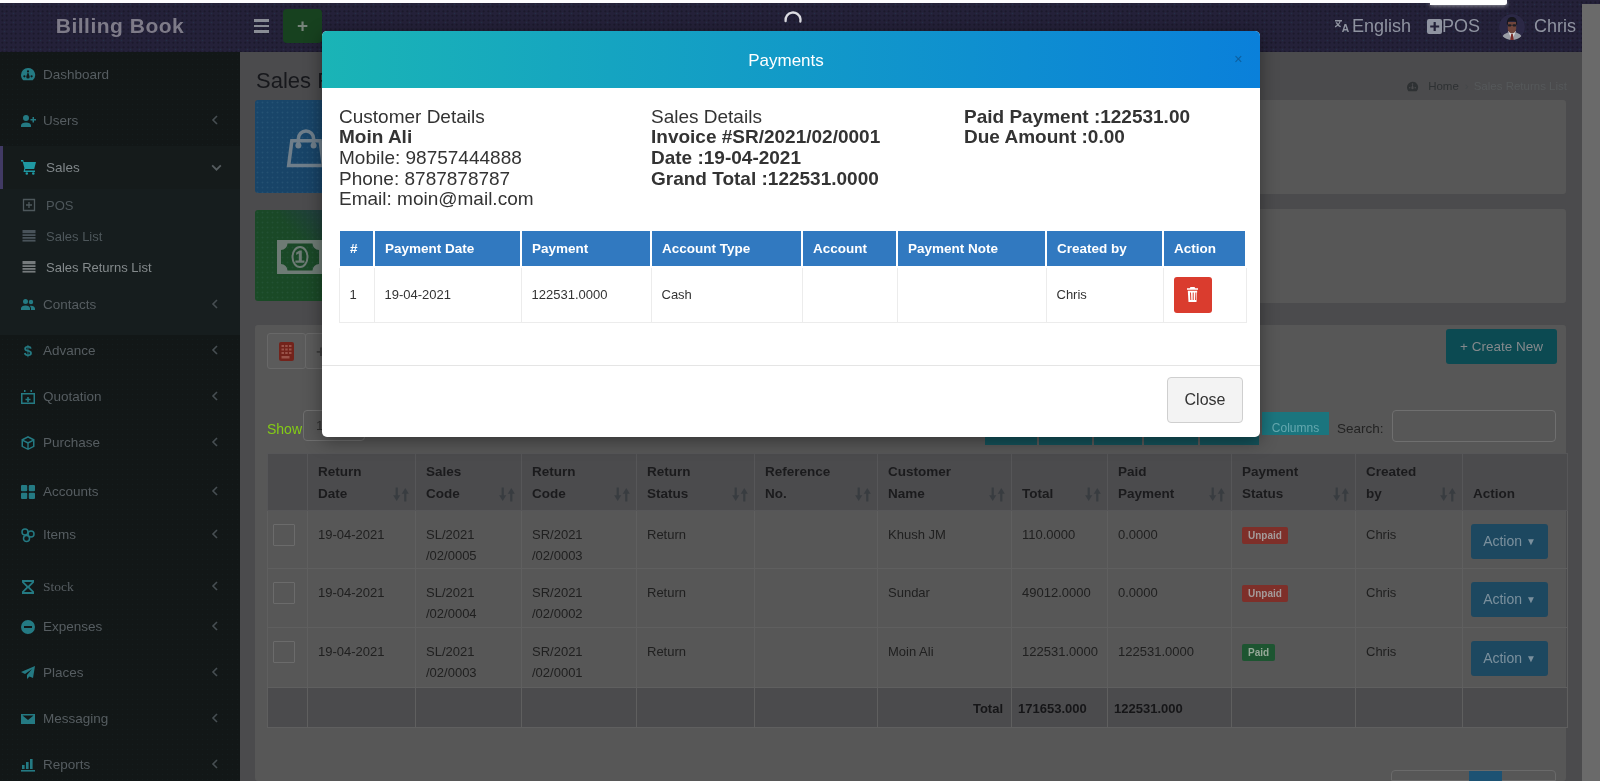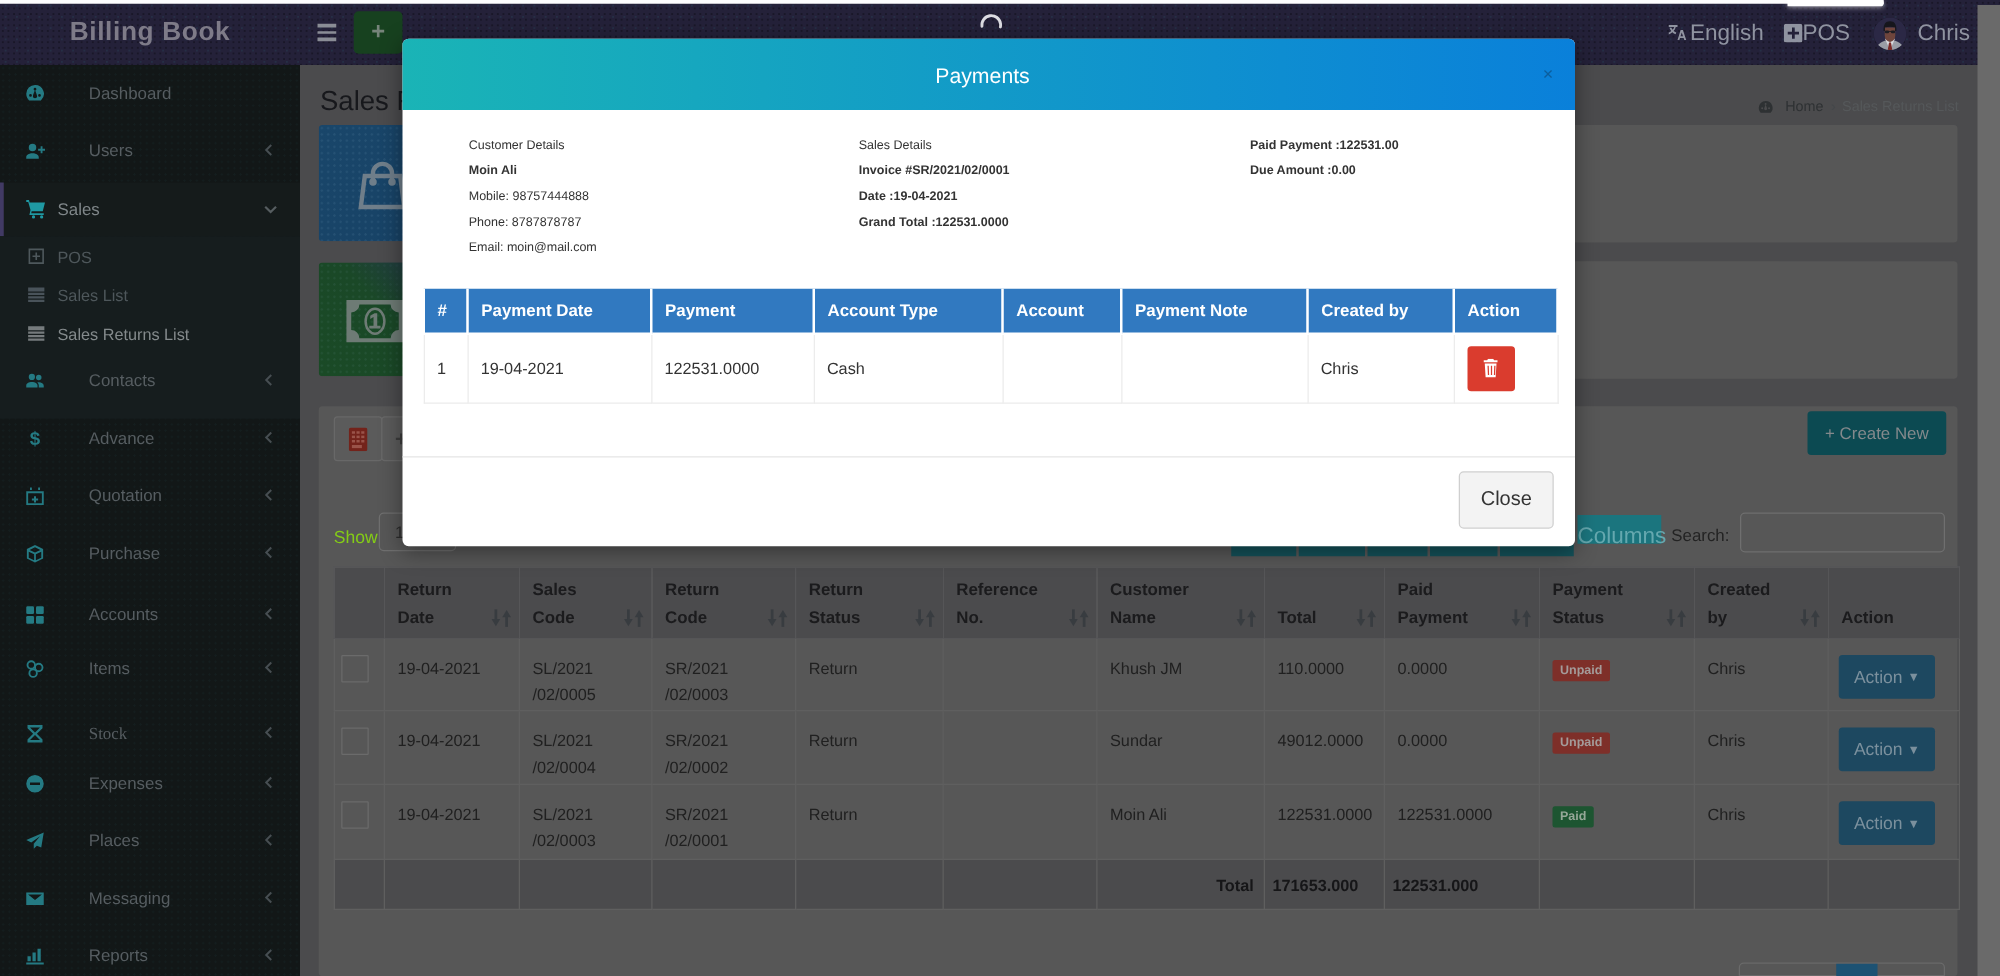--- a/index.html
+++ b/index.html
@@ -28,21 +28,21 @@
 #paceline { position:absolute; left:0; top:0; width:1507px; height:3px; background:#fcfcfd; }
 #pacebar { position:absolute; left:1430px; top:0; width:77px; height:4.5px; background:#ffffff;
   border-radius:0 3px 3px 0; box-shadow:0 1px 4px rgba(255,255,255,0.55); }
 
 
 #sidebar { position:absolute; left:0; top:52px; width:240px; height:729px; background:#121717;
   background-image:radial-gradient(rgba(40,120,130,0.07) 0.7px, transparent 1px);
   background-size:5px 5px; }
 .mitem { position:absolute; left:0; width:240px; height:44px; }
 .mitem .mic { position:absolute; left:20px; top:14px; width:16px; height:16px; }
-.mitem .mtx { position:absolute; left:43px; top:14px; font-size:13.5px; color:#565d61;margin-left:28px; }
+.mitem .mtx { position:absolute; left:43px; top:14px; font-size:13.5px; color:#565d61; }
 .mitem .chev { position:absolute; left:209px; top:15px; width:12px; height:12px; }
 #salesrow { position:absolute; left:0; top:94px; width:240px; height:43px; background:#151b1b;
   border-left:3px solid #413a64; }
 #submenu { position:absolute; left:0; top:137px; width:240px; height:146px; background:#161d1e; }
 .smitem { position:absolute; left:0; width:240px; height:31px; }
 .smitem .mic { position:absolute; left:22px; top:8px; width:14px; height:14px; }
 .smitem .mtx { position:absolute; left:46px; top:8px; font-size:13px; color:#4e575b; }
 
 
 #content { position:absolute; left:240px; top:52px; width:1342px; height:729px; background:#4b4b4d; overflow:hidden; }
@@ -50,21 +50,21 @@
 #crumb { position:absolute; right:15px; top:28px; font-size:11.5px; color:#5b5e60; white-space:nowrap; }
 .card { position:absolute; border-radius:3px; }
 #panel { position:absolute; left:15px; top:273px; width:1311px; height:456px; background:#575757; border-radius:3px; }
 
 .wbtn { position:absolute; background:#5b5b5b; border:1px solid #686868; width:39px; height:36px; border-radius:3px; }
 #createnew { position:absolute; left:1191px; top:4px; width:111px; height:35px; background:#0c4a52;
   border-radius:3px; color:#84898c; font-size:13.5px; text-align:center; line-height:35px; }
 
 .tealbtn { position:absolute; background:#14525a; }
 #colbtn { position:absolute; left:1007px; top:87px; width:67px; height:23px; background:#1b757e;
-  color:#65a8af; font-size:18px; text-align:center; line-height:33px; }
+  color:#65a8af; font-size:12px; text-align:center; line-height:33px; }
 #searchlbl { position:absolute; left:1082px; top:96px; font-size:13.5px; color:#232323; }
 #searchbox { position:absolute; left:1137px; top:85px; width:164px; height:32px; background:#575757;
   border:1px solid #6f6f6f; border-radius:4px; }
 #showlbl { position:absolute; left:12px; top:96px; font-size:14px; color:#84cc16;text-align:right; }
 #showsel { position:absolute; left:48px; top:85px; width:62px; height:31px; background:#575757;
   border:1px solid #6f6f6f; border-radius:4px; color:#2c2c2c; font-size:13.5px; line-height:29px; padding-left:12px; }
 
 #btable { position:absolute; left:12px; top:128px; width:1300px; border-collapse:collapse;
   table-layout:fixed; font-size:13px; color:#202020; line-height:21px; }
 #btable th { background:#4b4b4d; color:#1b1b1d; font-weight:bold; text-align:left;
@@ -79,21 +79,21 @@
   color:#7b909d; font-size:14px; text-align:center; line-height:35px; }
 .cbox { width:22px; height:22px; border:1px solid #6b6b6b; background:#575757; border-radius:1px; margin-left:-5px; }
 
 
 #modal { position:absolute; left:322px; top:31px; width:938px; height:406px; background:#fff;
   border-radius:5px; box-shadow:0 4px 18px rgba(0,0,0,0.4); }
 #mhead { position:absolute; left:0; top:0; width:938px; height:57px; border-radius:5px 5px 0 0;
   background:linear-gradient(to right, #1ab4b6, #0a80da); }
 #mtitle { width:938px; text-align:center; line-height:59px; color:#fff; font-size:17px; font-weight:500; text-indent:-10px; }
 #mx { position:absolute; right:17px; top:22px; color:rgba(15,45,75,0.42); font-size:11px; }
-.mcol { position:absolute; top:75.5px; font-size:10px; color:#333; line-height:20.7px;margin-left:36px; }
+.mcol { position:absolute; top:75.5px; font-size:19px; color:#333; line-height:20.7px; }
 #mtable { position:absolute; left:16px; top:200px; width:907px; border-collapse:collapse;
   table-layout:fixed; font-size:13px; color:#333; }
 #mtable th { background:#3179c0; color:#fff; font-weight:bold; text-align:left; height:36px;
   padding:0 0 0 10px; border:2px solid #fff; border-top:none; font-size:13.5px; }
 #mtable td { height:55px; padding:0 0 0 10px; border:1px solid #ececec; border-top:1px solid #ddd; vertical-align:middle; }
 #delbtn { width:38px; height:36px; background:#da3c2e; border-radius:3px; text-align:center; }
 #mfootline { position:absolute; left:0px; top:334px; width:938px; height:1px; background:#e5e5e5; }
 #closebtn { position:absolute; left:845px; top:346px; width:76px; height:46px; background:#f3f3f3;
   border:1px solid #cfcfcf; border-radius:4px; color:#333; font-size:16px; text-align:center; line-height:44px; }
 </style>

